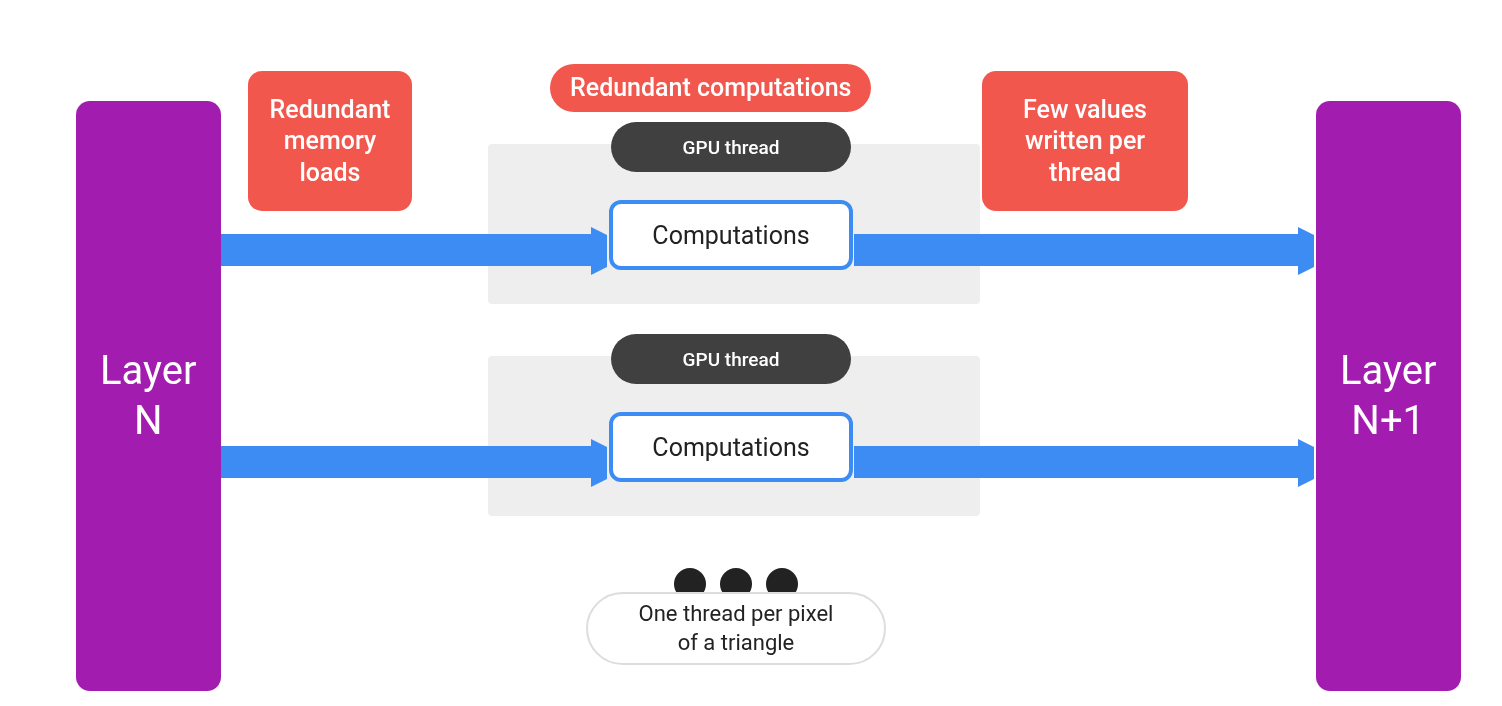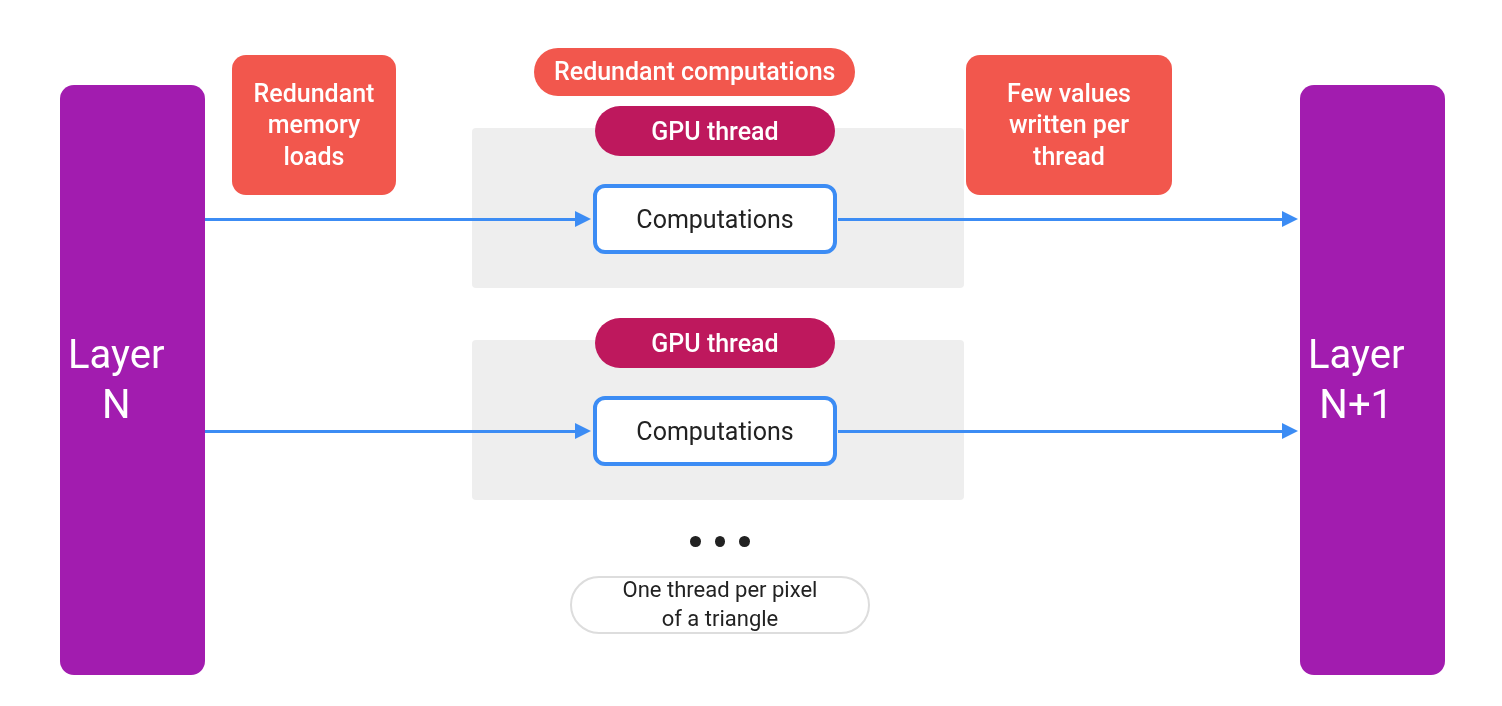--- a/index.html
+++ b/index.html
@@ -1,15 +1,15 @@
 <!DOCTYPE html>
 <html><head>
   <meta charset="utf-8">
   <style>
-    * { box-sizing: border-box; margin: 0; padding: 0; }
+    * { box-sizing: border-box; margin: 0; padding: 16px; }
     body {
       font-family: 'Google Sans', 'Segoe UI', Roboto, Arial, sans-serif;
       background: #fff;
       width: 1502px;
       height: 706px;
       position: relative;
     }
     .layer-box {
       position: absolute;
       background: #a21caf;
@@ -38,24 +38,24 @@
       padding: 10px 20px;
     }
     .callout-red.pill { border-radius: 999px; }
     .thread-card {
       position: absolute;
       background: #eeeeee;
       border-radius: 4px;
     }
     .thread-pill {
       position: absolute;
-      background: #be185d;
+      background: #404040;
       color: #fff;
       border-radius: 999px;
-      font-size: 25px;
+      font-size: 19px;
       font-weight: 500;
       display: flex;
       align-items: center;
       justify-content: center;
       padding: 12px 30px;
     }
     .comp-box {
       position: absolute;
       background: #fff;
       border: 4px solid #3c8cf4;
@@ -147,14 +147,14 @@
 
 <div class="arrow-line" style="left:838px; top:430px; width:446px;"></div>
 <div class="arrow-head" style="left:1282px; top:423px;"></div>
 
 <div class="dots" style="left:690px; top:536px; width:60px;">
   <span></span>
   <span></span>
   <span></span>
 </div>
 
-<div class="white-pill" style="left:570px; top:576px; width:300px; height:58px; white-space:pre-line;">One thread per pixel
+<div class="white-pill" style="left:570px; top:576px; width:300px; height:73px; white-space:pre-line;">One thread per pixel
 of a triangle</div>
 
 </body></html>

